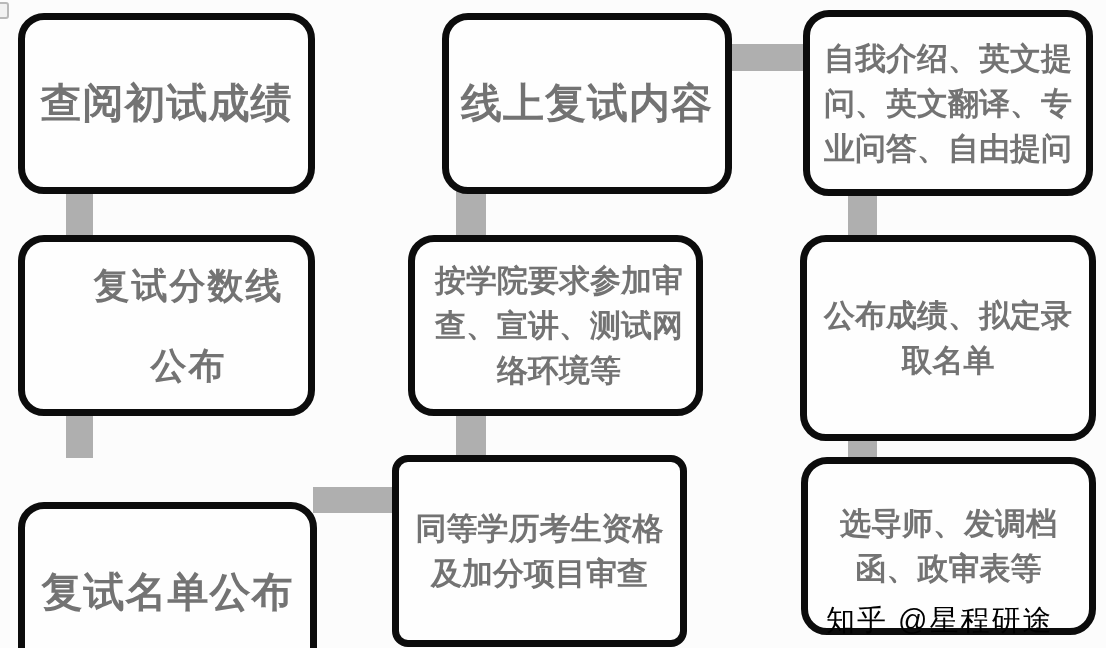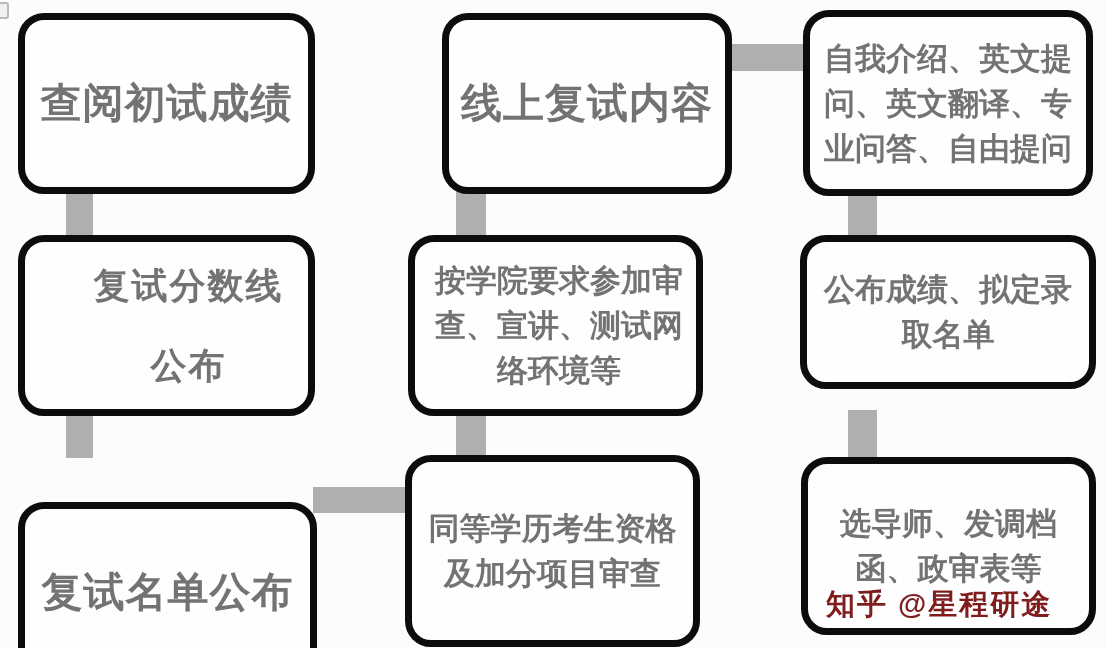--- a/index.html
+++ b/index.html
@@ -33,47 +33,47 @@
   }
   .fs-xl { font-size: 41px; letter-spacing: 1px; }
   .fs-lg { font-size: 36px; line-height: 80px; letter-spacing: 2px; }
   .fs-md { font-size: 31px; line-height: 45px; letter-spacing: 0px; }
   
   .n-l1 { left: 18px;  top: 13px;  width: 297px; height: 181px; }
   .n-l2 { left: 18px;  top: 235px; width: 297px; height: 181px; padding-left: 44px; }
   .n-l3 { left: 18px;  top: 454px; width: 299px; height: 180px; margin-top: 48px; }
   .n-m1 { left: 402px; top: 13px;  width: 290px; height: 181px; margin-left: 40px; }
   .n-m2 { left: 408px; top: 235px; width: 295px; height: 181px; padding-left: 7px; }
-  .n-m3 { left: 405px; top: 455px; width: 295px; height: 192px; }
+  .n-m3 { left: 392px; top: 455px; width: 295px; height: 192px; border-radius: 16px; }
   .n-r1 { left: 803px; top: 10px;  width: 290px; height: 186px; }
-  .n-r2 { left: 800px; top: 235px; width: 296px; height: 154px; }
+  .n-r2 { left: 800px; top: 235px; width: 296px; height: 206px; }
   .n-r3 { left: 801px; top: 457px; width: 295px; height: 178px; }
   
   .conn {
     position: absolute;
     background: #afafaf;
     z-index: 1;
   }
   .c-l1-l2 { left: 66px;  top: 190px; width: 27px;  height: 48px; }
   .c-l2-l3 { left: 66px;  top: 412px; width: 27px;  height: 46px; }
   .c-m1-m2 { left: 456px; top: 190px; width: 30px;  height: 48px; }
   .c-m2-m3 { left: 456px; top: 412px; width: 30px;  height: 46px; }
   .c-r1-r2 { left: 848px; top: 193px; width: 29px;  height: 45px; }
   .c-r2-r3 { left: 848px; top: 410px; width: 29px;  height: 50px; }
   .c-m1-r1 { left: 699px; top: 44px;  width: 108px; height: 27px; }
   .c-l3-m3 { left: 313px; top: 487px; width: 102px; height: 26px; }
   
   .watermark {
     position: absolute;
     left: 826px;
-    top: 585px;
+    top: 601px;
     font-size: 29px;
-    font-weight: 700;
+    font-weight: 400;
     letter-spacing: 2px;
-    color: #7f1d1d;
+    color: #000000;
     z-index: 3;
   }
   
   .corner-artifact {
     position: absolute;
     left: -5px;
     top: 2px;
     width: 10px;
     height: 13px;
     border: 2px solid #b9b9b9;

